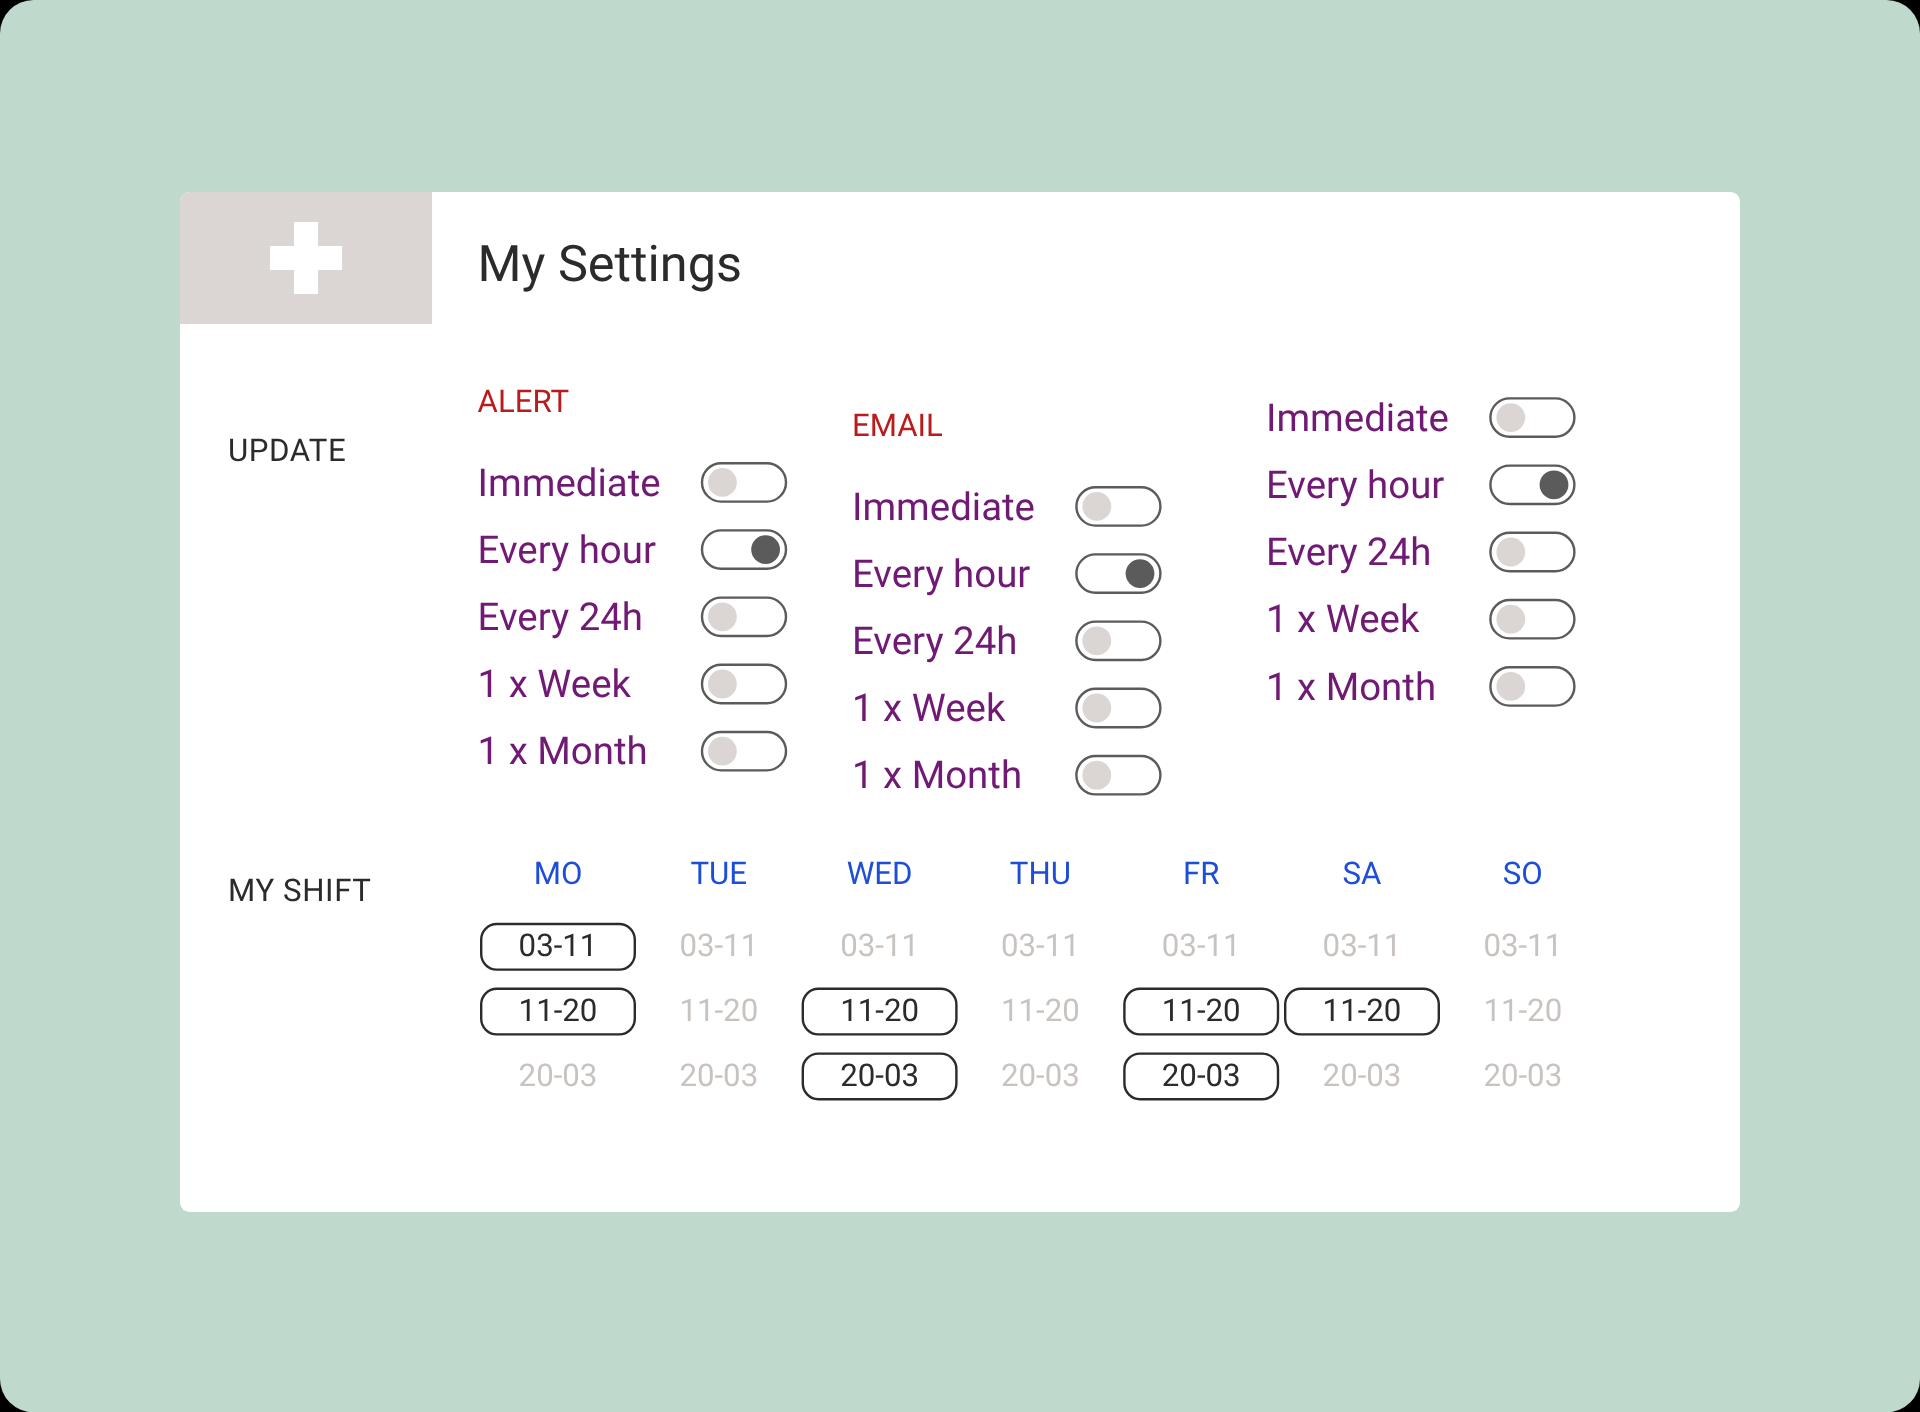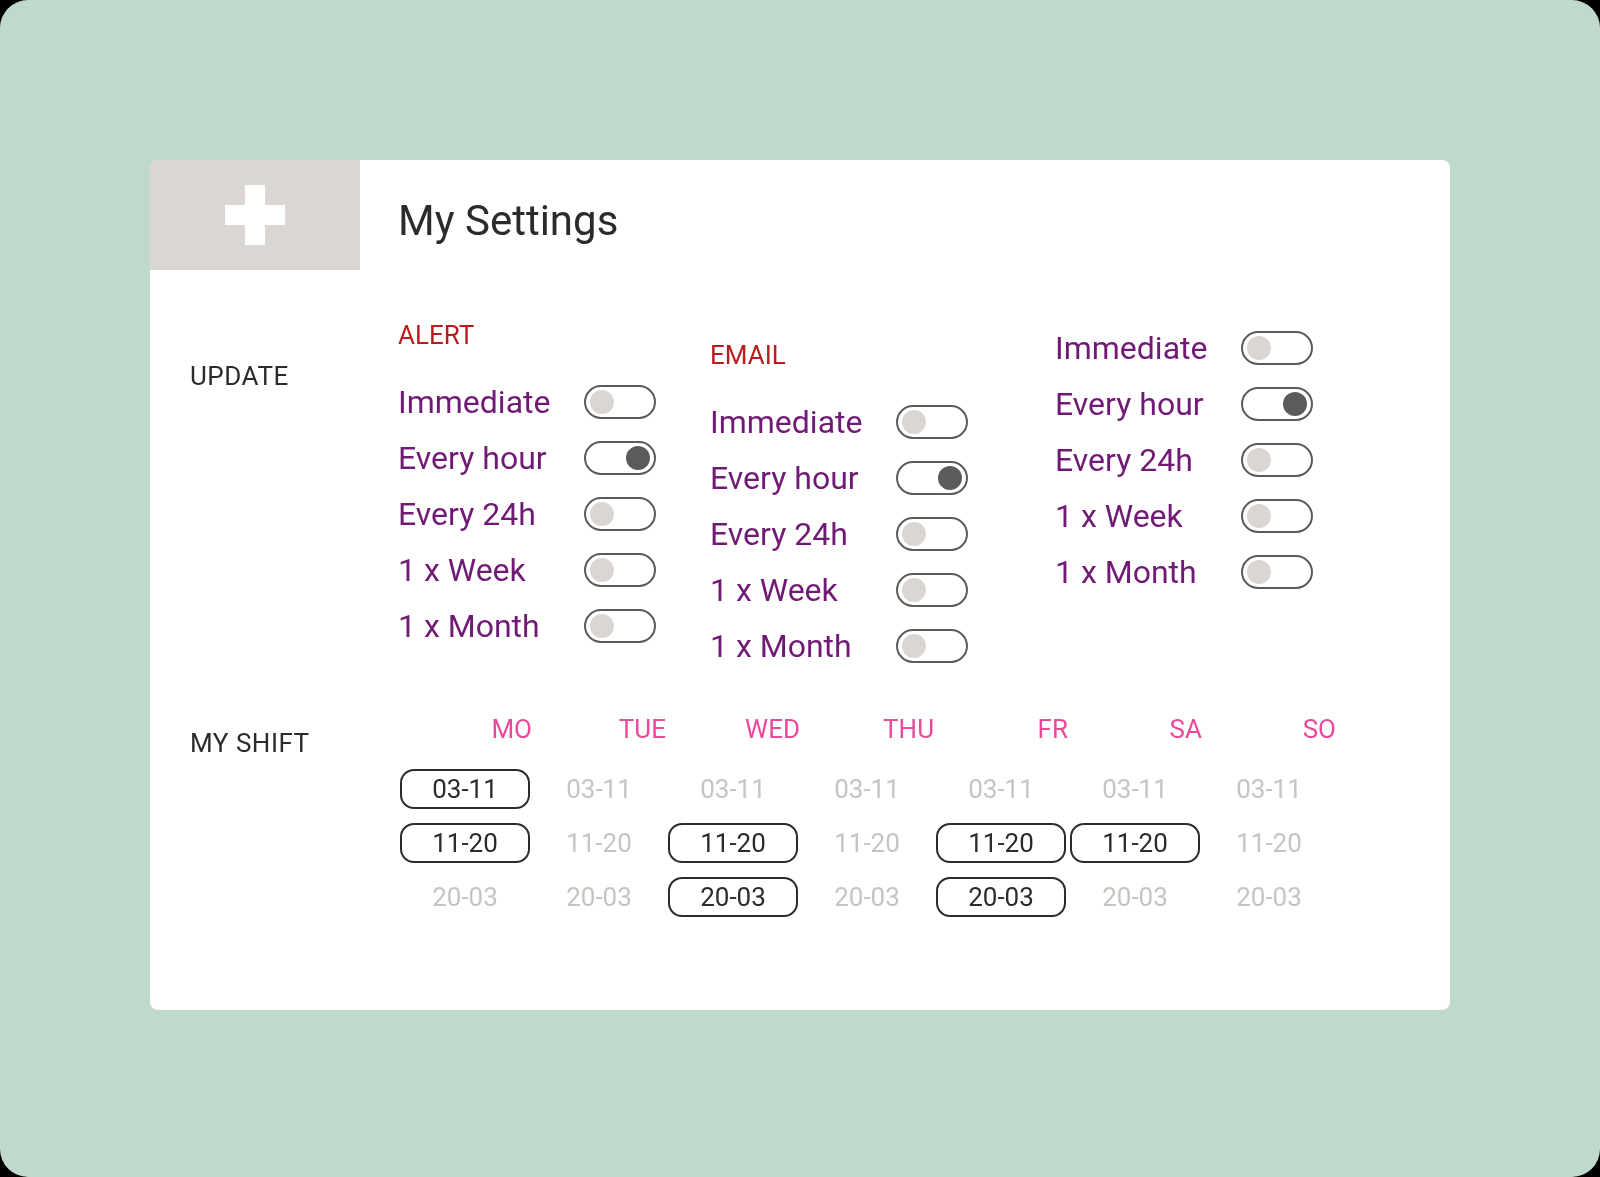--- a/index.html
+++ b/index.html
@@ -116,23 +116,23 @@
       position: absolute;
       left: 248px;
       top: 552px;
       display: grid;
       grid-template-columns: repeat(7, 134px);
       grid-template-rows: 50px 54px 54px 54px;
       column-gap: 0;
       row-gap: 0;
     }
     .day-head {
-      text-align: right;
+      text-align: center;
       font-size: 26px;
-      color: #ec4899;
+      color: #1d4ed8;
       padding-top: 2px;
     }
     .shift-cell {
       display: flex;
       align-items: center;
       justify-content: center;
     }
     .shift-chip {
       font-size: 26px;
       padding: 3px 30px;

